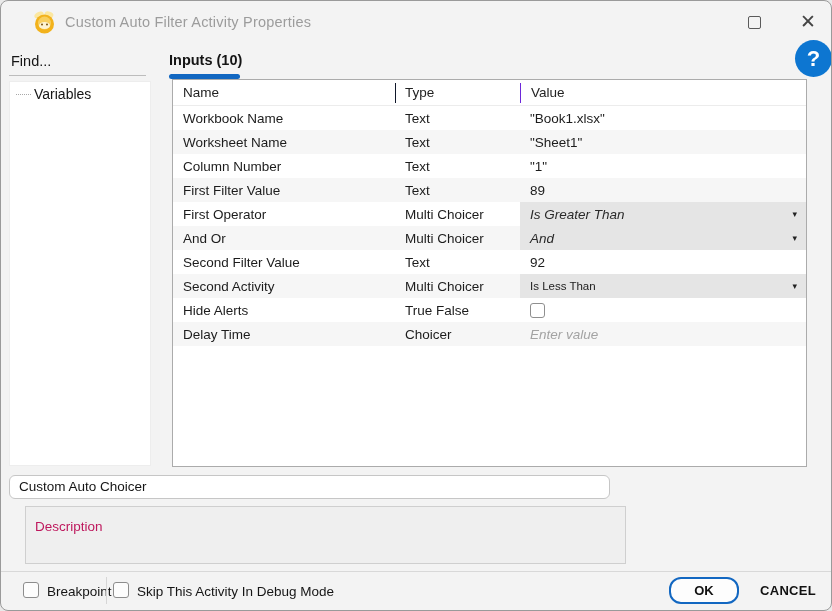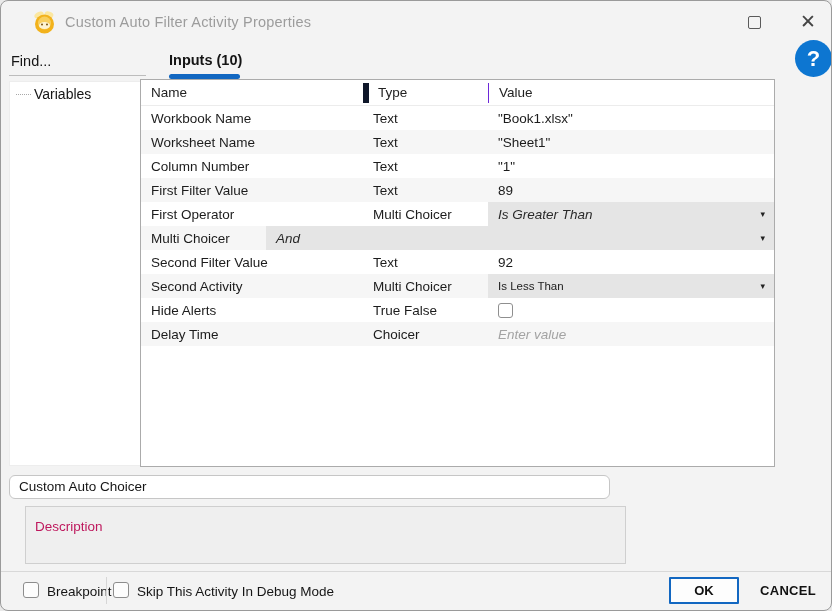--- a/index.html
+++ b/index.html
@@ -22,25 +22,25 @@
   
   .find-label { position:absolute; left:10px; top:52px; font-size:14.5px; color:#151515; }
   .find-underline { position:absolute; left:8px; top:74px; width:137px; height:1px; background:#bcbcbc; }
   .tree-panel { position:absolute; left:8px; top:80px; width:142px; height:385px; background:#fff; border:1px solid #ededed; }
   .tree-item { position:absolute; left:6px; top:4px; display:flex; align-items:center; font-size:14px; color:#151515; }
   .tree-dots { display:inline-block; width:15px; height:0; border-top:1.5px dotted #a8a8a8; margin-right:3px; }
   
   .tab { position:absolute; left:168px; top:51px; font-size:14.5px; font-weight:bold; color:#151515; }
   .tab-underline { position:absolute; left:168px; top:73px; width:71px; height:5px; border-radius:2.5px; background:var(--accent,#1267c1); }
   
-  .table-panel { position:absolute; left:139px; top:78px; width:635px; height:388px; background:#fff; border:1px solid #ababab; }
+  .table-panel { position:absolute; left:171px; top:78px; width:635px; height:388px; background:#fff; border:1px solid #ababab; }
   .thead { position:relative; height:26px; border-bottom:1px solid #ececec; display:flex; align-items:center; }
   .thead .h { font-size:13.5px; color:#222; }
   .h-name { width:222px; padding-left:10px; }
-  .h-type { width:125px; padding-left:9px; border-left:6px solid #0f172a; height:20px; line-height:20px; }
+  .h-type { width:125px; padding-left:9px; border-left:1px solid #0f172a; height:20px; line-height:20px; }
   .h-value { flex:1; padding-left:10px; border-left:1px solid #6d28d9; height:20px; line-height:20px; }
   .prop-row { position:relative; display:flex; height:24px; align-items:center; font-size:13.5px; color:#1c1c1c; }
   .prop-row:nth-child(even) { background:#f6f6f6; }
   .cell.name { width:222px; padding-left:10px; }
   .cell.type { width:125px; padding-left:10px; }
   .cell.value { flex:1; position:relative; height:100%; display:flex; align-items:center; padding-left:10px; }
   .prop-row.has-dd .cell.value { background:#e5e5e5; }
   .val.select { font-style:italic; color:#2a2a2a; }
   .val.select-editing { font-size:11.5px; font-style:normal; color:#1c1c1c; }
   .val.placeholder { font-style:italic; color:#a3a3a3; }
@@ -54,21 +54,21 @@
   
   .footer-divider { position:absolute; left:0; top:570px; width:100%; height:1px; background:#d8d8d8; }
   .fb-checkbox { position:absolute; width:16px; height:16px; border:1px solid #8d8d8d; border-radius:3px; background:#fdfdfd; }
   .cb-breakpoint { left:22px; top:581px; }
   .cb-skip { left:112px; top:581px; }
   .fb-label { position:absolute; font-size:13.5px; color:#151515; top:583px; }
   .lbl-breakpoint { left:46px; }
   .lbl-skip { left:136px; }
   .footer-sep { position:absolute; left:105px; top:576px; width:1px; height:27px; background:#d6d6d6; }
   .ok-button { position:absolute; left:668px; top:576px; width:70px; height:27px; background:#fdfdfd;
-    border:2px solid var(--accent,#1266c0); border-radius:1px; font-size:13px; font-weight:bold; color:#111;
+    border:2px solid var(--accent,#1266c0); border-radius:12px; font-size:13px; font-weight:bold; color:#111;
     display:flex; align-items:center; justify-content:center; font-family:"Liberation Sans", sans-serif; }
   .cancel-button { position:absolute; left:752px; top:576px; width:70px; height:27px; background:transparent; border:none;
     font-size:13px; font-weight:bold; color:#111; display:flex; align-items:center; justify-content:center;
     font-family:"Liberation Sans", sans-serif; letter-spacing:.3px; }
 </style>
 </head>
 <body>
 
 <div class="window">
 
@@ -142,20 +142,21 @@
         </div>
         <div class="prop-row has-dd">
           <div class="cell name">First Operator</div>
           <div class="cell type">Multi Choicer</div>
           <div class="cell value">
             <span class="val select">Is Greater Than</span>
             <span class="dd-arrow">▾</span>
           </div>
         </div>
         <div class="prop-row has-dd">
+          <div class="cell name">And Or</div>
           <div class="cell type">Multi Choicer</div>
           <div class="cell value">
             <span class="val select">And</span>
             <span class="dd-arrow">▾</span>
           </div>
         </div>
         <div class="prop-row">
           <div class="cell name">Second Filter Value</div>
           <div class="cell type">Text</div>
           <div class="cell value">

